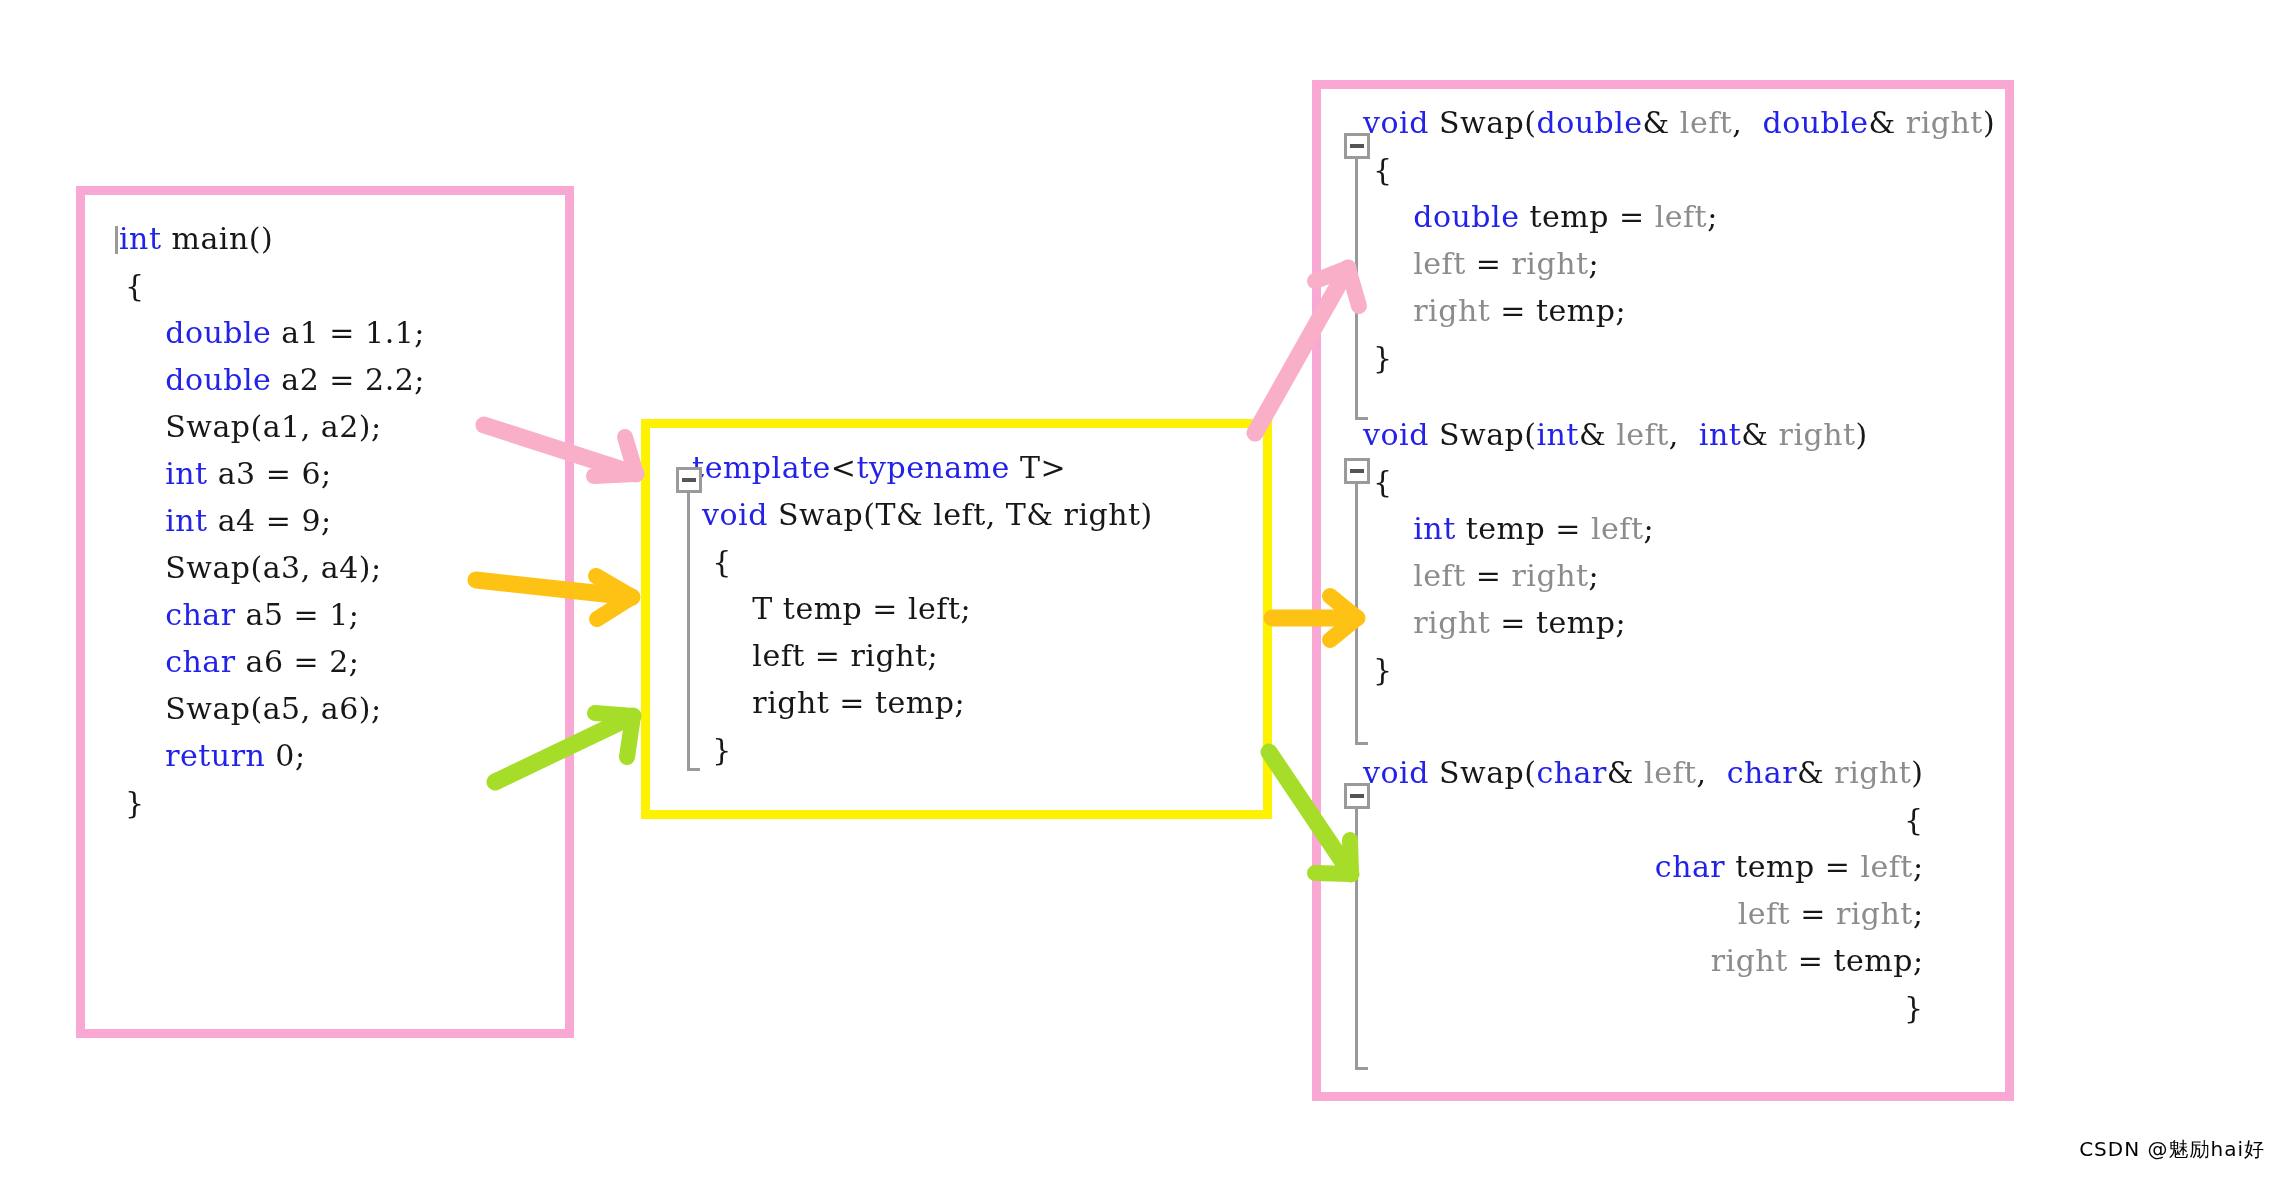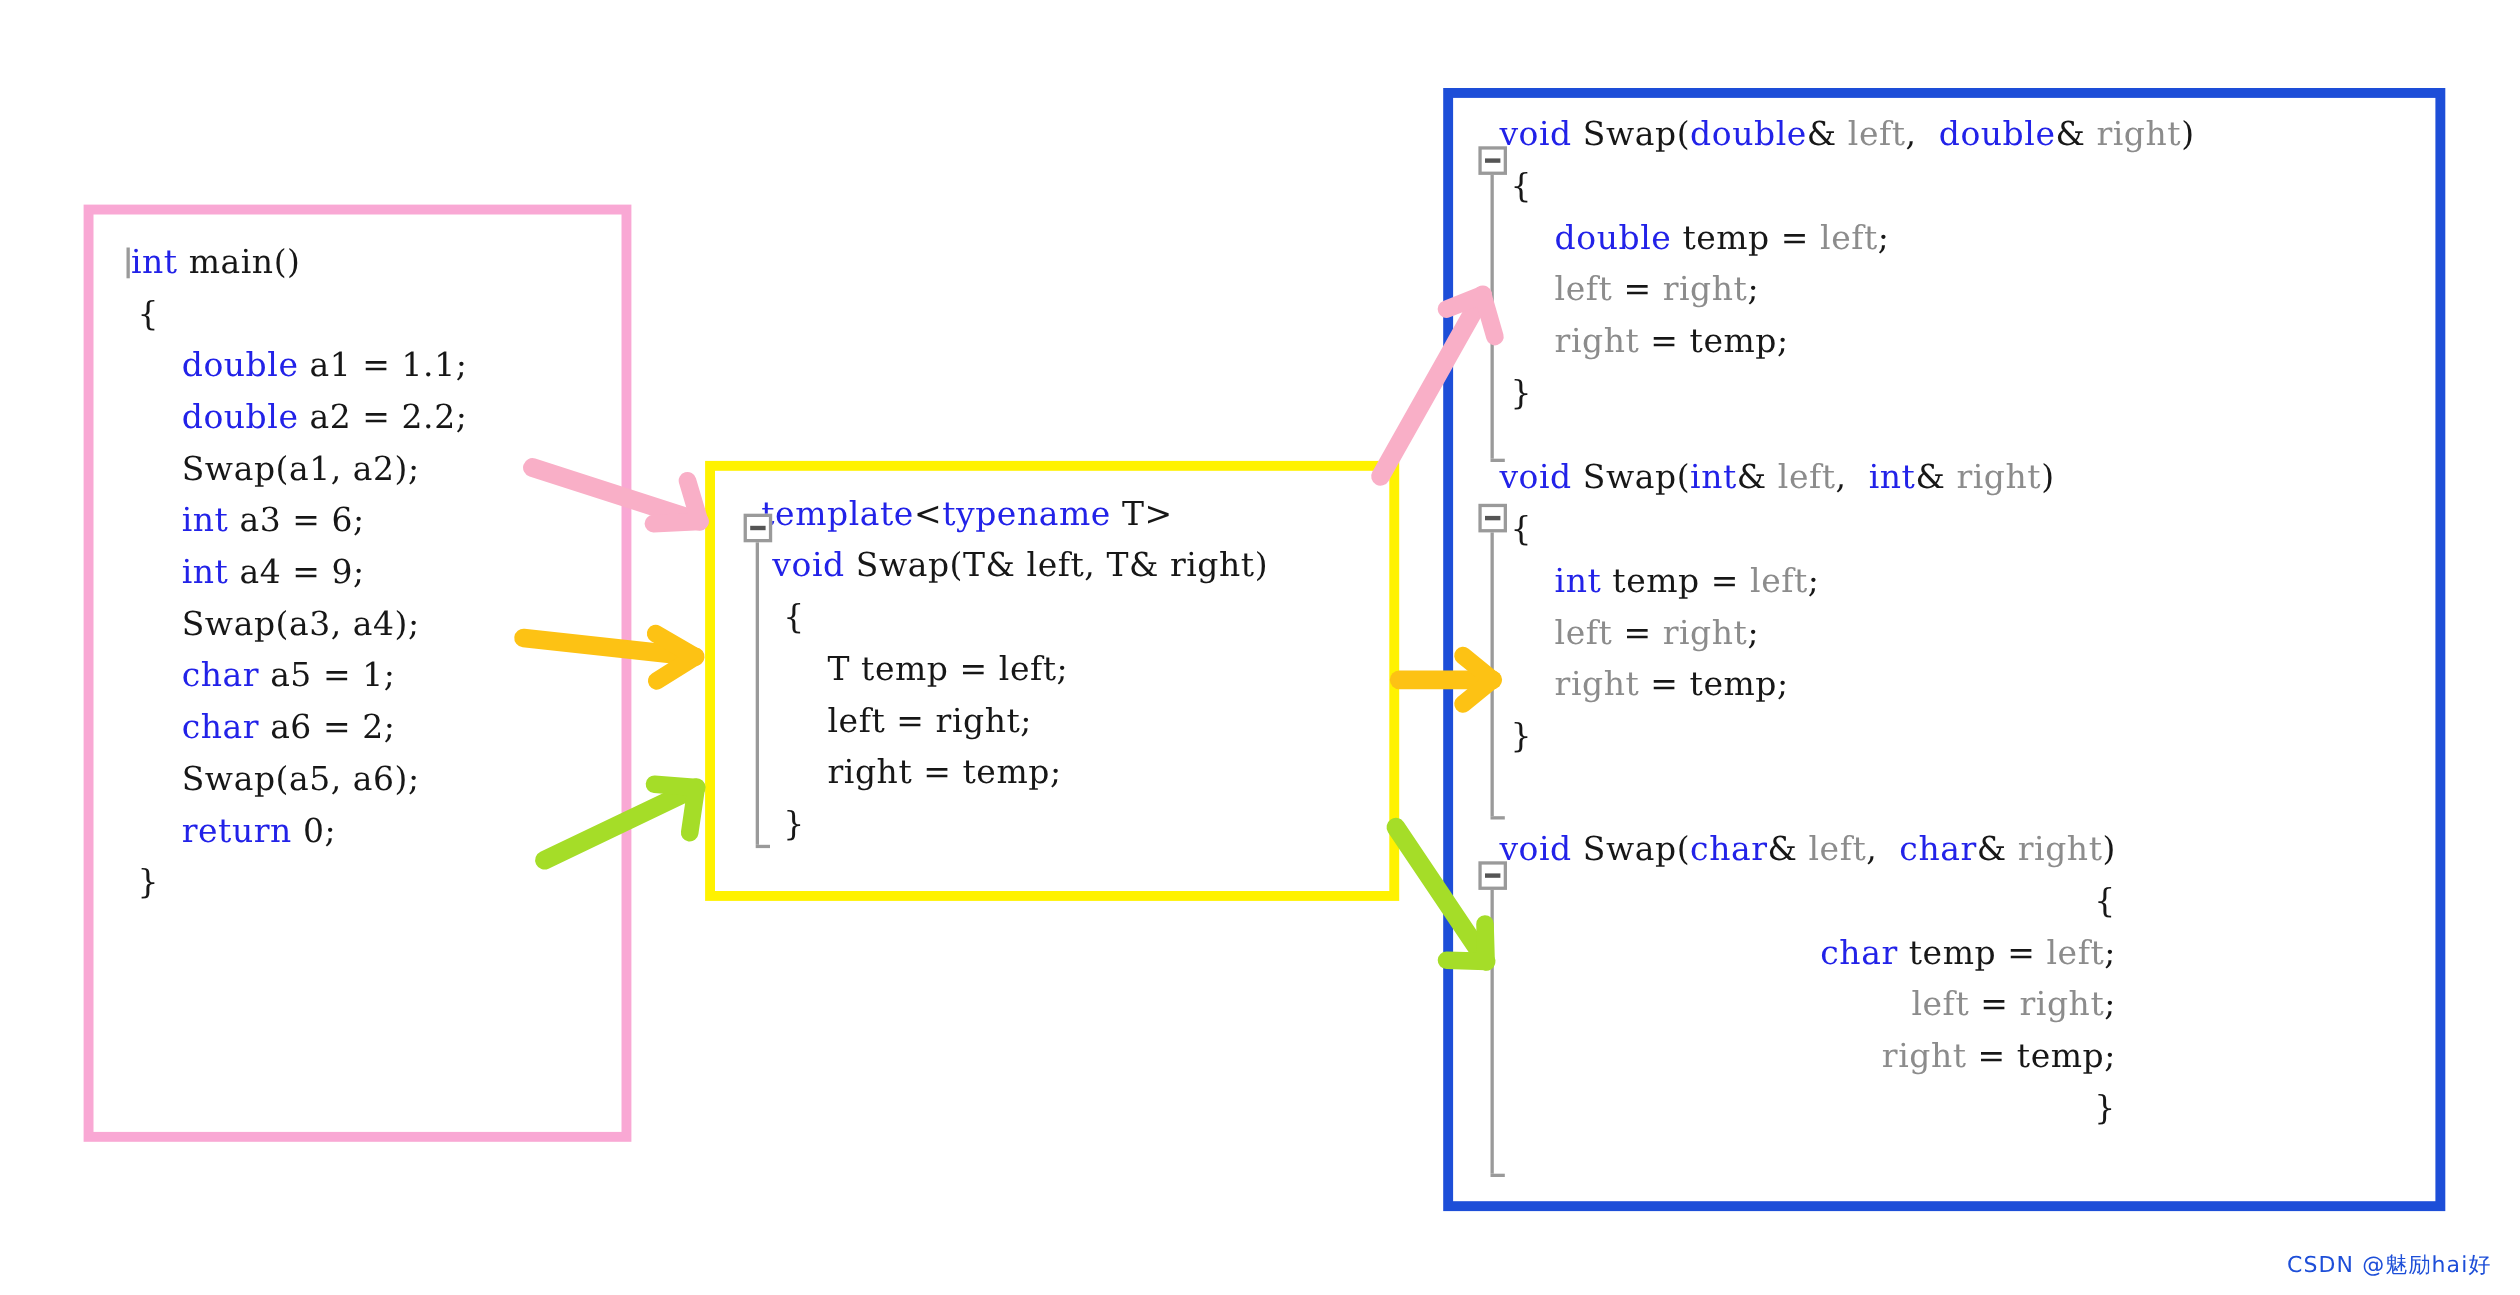--- a/index.html
+++ b/index.html
@@ -34,23 +34,23 @@
     left: 641px;
     top: 419px;
     width: 631px;
     height: 400px;
     border: 9px solid #fff200;
     z-index: 4;
   }
   #instantiations-panel {
     left: 1312px;
     top: 80px;
-    width: 911px;
+    width: 702px;
     height: 1021px;
-    border: 9px solid #1d4ed8;
+    border: 9px solid #f9a8d4;
     z-index: 4;
   }
 
   
   .code-block {
     position: absolute;
     white-space: pre;
     font-family: "DejaVu Serif", "Liberation Serif", serif;
     font-size: 30px;
     line-height: 47px;
@@ -141,21 +141,21 @@
     z-index: 9;
   }
 
   
   #watermark {
     position: absolute;
     right: 26px;
     bottom: 14px;
     font-family: "DejaVu Sans", "Liberation Sans", sans-serif;
     font-size: 20px;
-    color: #1d4ed8;
+    color: #000000;
     letter-spacing: 1px;
     z-index: 12;
   }
 </style>
 </head>
 <body>
 
 <div id="canvas">
 
   <div class="panel" id="main-panel">

